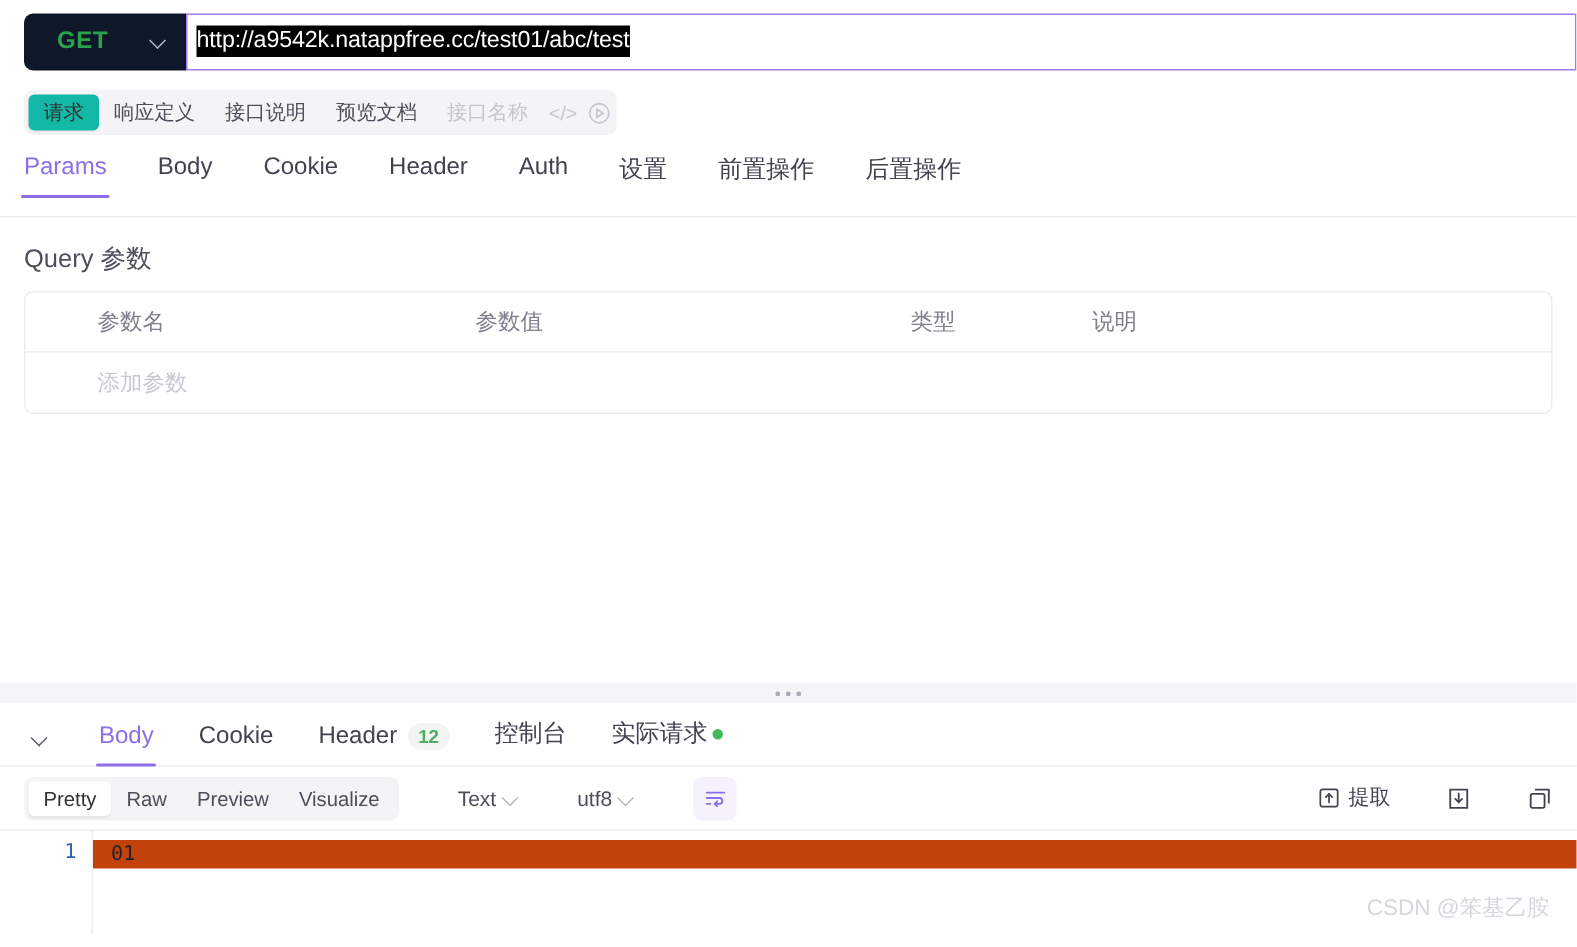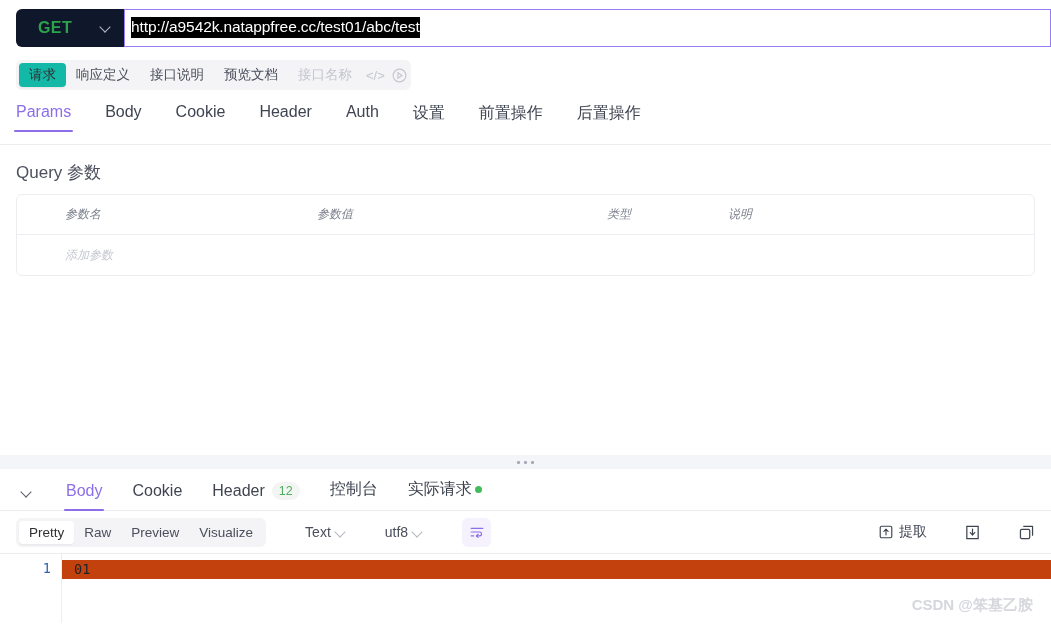--- a/index.html
+++ b/index.html
@@ -104,22 +104,21 @@
   }
   .ptable {
     margin: 0 16px;
     border: 1px solid #ededf1;
     border-radius: 6px;
     overflow: hidden;
   }
   .ptable-head, .ptable-row {
     display: flex; align-items: center;
     height: 40px;
-    font-size: 12px;
-    font-style: italic;
+    font-size: 15px;
   }
   .ptable-head { border-bottom: 1px solid #ededf1; color: #7c818e; }
   .ptable-row { color: #c6c9d1; }
   .col-name { width: 300px; padding-left: 48px; }
   .col-value { width: 290px; }
   .col-type { width: 95px; }
   .col-desc { flex: 1; margin-left: 26px; }
 
   
   .splitter {
@@ -157,21 +156,21 @@
     font-size: 16px; color: #3f4451; padding-bottom: 10px; cursor: pointer; white-space: nowrap;
   }
   .rtab.active { color: #8c6ee8; }
   .rtab.active::after {
     content: ""; position: absolute; left: -2px; right: -2px; bottom: -1px;
     height: 2.5px; background: #8c6ee8; border-radius: 2px;
   }
   .badge {
     background: #f3f5f3; color: #4fae62;
     font-size: 12.5px; border-radius: 9px;
-    padding: 1px 7px; line-height: 16px;
+    padding: 1px 7px; line-height: 16px; font-weight: bold;
   }
   .dot { width: 7px; height: 7px; border-radius: 50%; background: #43bb5c; display: inline-block; margin-left: -4px; }
 
   
   .restoolbar {
     display: flex; align-items: center;
     height: 42px; padding: 0 16px; gap: 17px;
   }
   .seg2 {
     display: inline-flex; align-items: center;
@@ -216,21 +215,20 @@
   .code-body { flex: 1; padding-top: 6px; position: relative; }
   .code-line {
     background: #c2410c; display: block;
     padding: 1px 0 2px 12px; color: #1f2328;
     width: 100%;
   }
   .watermark {
     position: absolute; right: 18px; bottom: 8px;
     font-size: 15px; color: #d5d7dc;
     font-family: "Liberation Sans", sans-serif;
-    font-weight: bold;
   }
   .icon-svg { display: block; }
 </style>
 </head>
 <body>
 
 <div class="urlbar">
   <div class="method-pill">
     <span class="method-label">GET</span>
     <span class="chev"></span>

